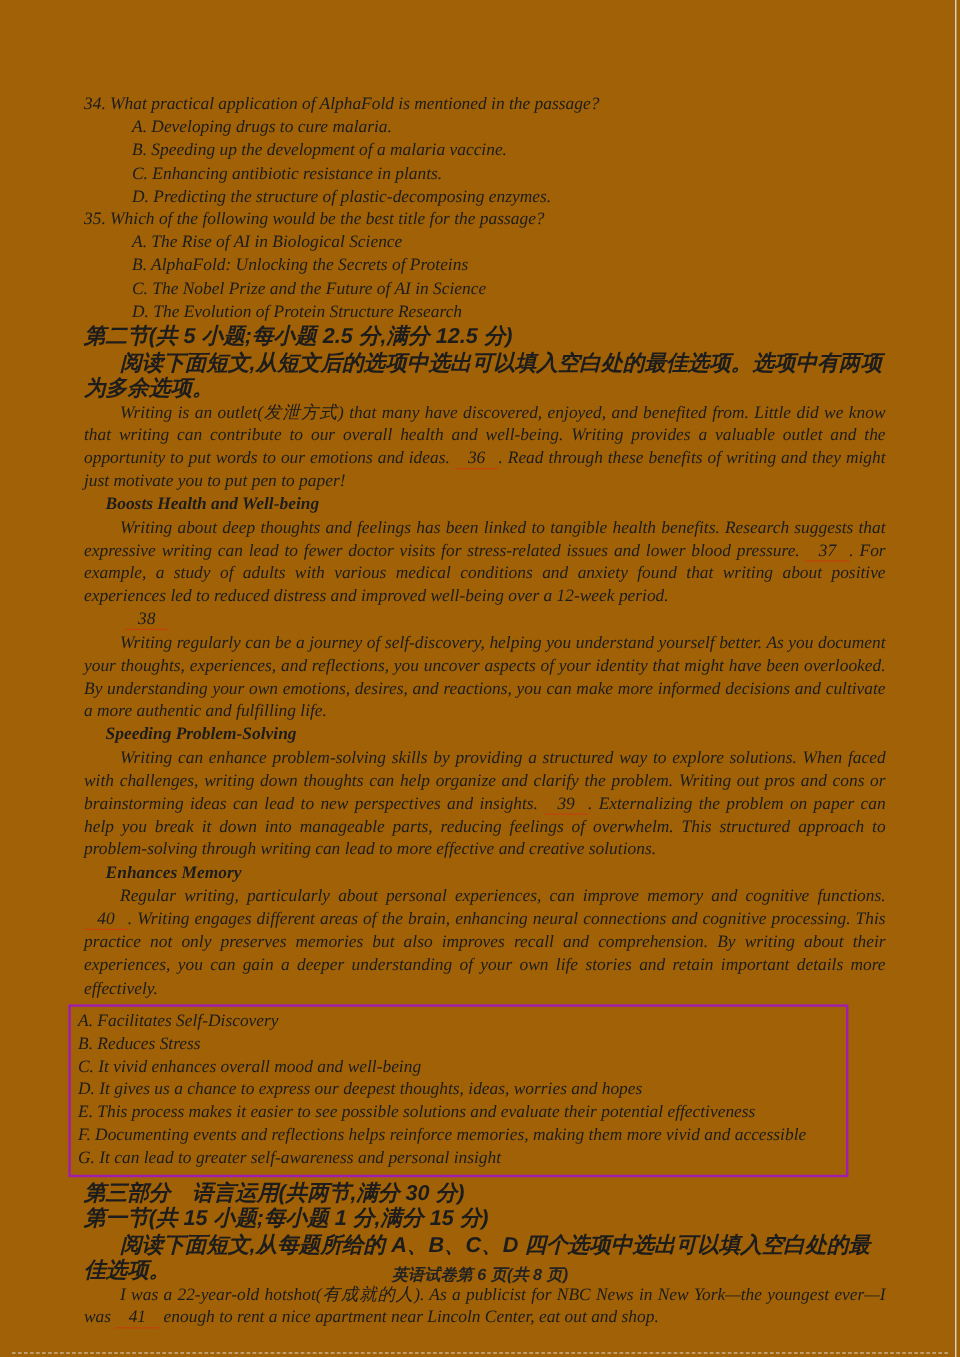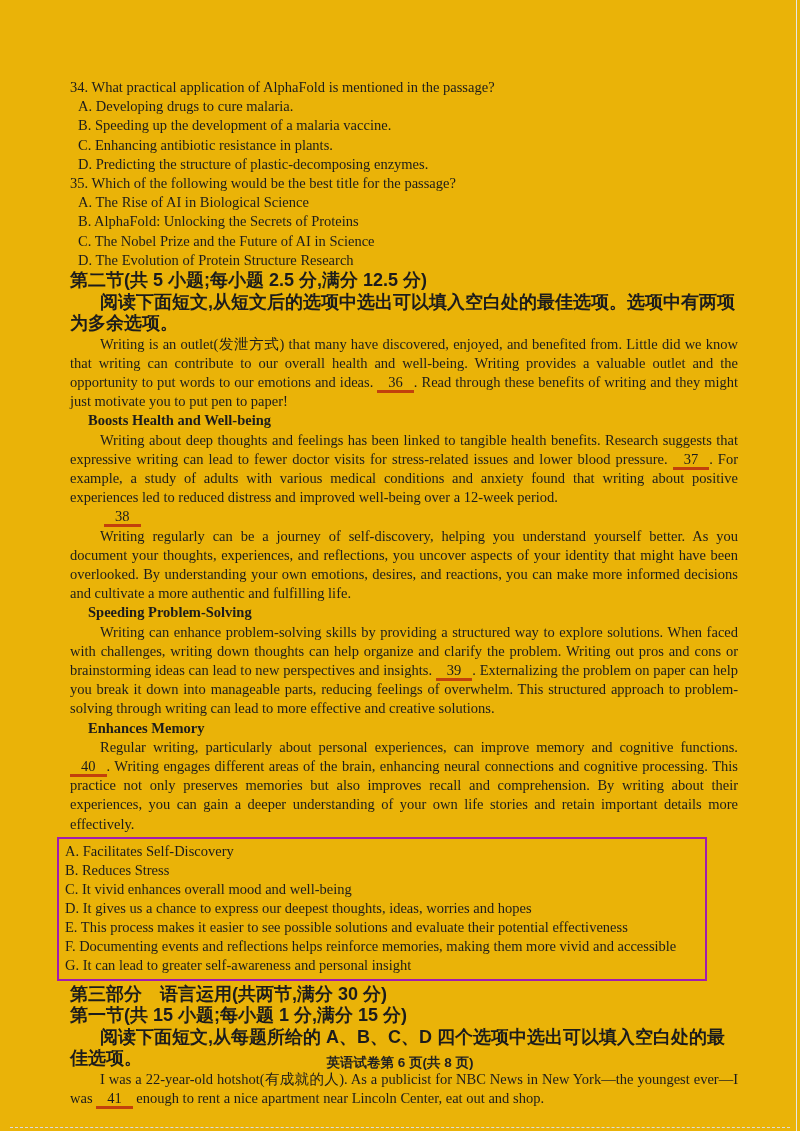--- a/index.html
+++ b/index.html
@@ -1,50 +1,51 @@
 <!DOCTYPE html>
 <html><head>
 <meta charset="utf-8">
 <style>
   html,body { margin:0; padding:0; background:#ffffff; }
   .page {
     position:relative;
     width:800px; height:1131px;
-    background:#eab308;
+    background:#a16207;
     font-family:"Liberation Serif", serif;
     font-size:14.5px;
     color:#1c1c1c;
     overflow:hidden;
+    font-style:italic;
   }
   .content {
     position:absolute;
     left:70px; top:78px;
     width:668px;
     line-height:19.2px;
   }
   .qstem { padding-left:0; }
-  .opt { margin-left:8px; }
+  .opt { margin-left:40px; }
   .cn {
     font-family:"Liberation Sans", sans-serif;
     font-weight:700;
     font-size:18px;
     line-height:21.5px;
   }
   .cn-indent { text-indent:30px; }
   .para {
     margin:0;
     text-indent:30px;
     text-align:justify;
   }
   .subhead {
     margin-left:18px;
     font-weight:700;
   }
   .blank {
-    border-bottom:3px solid #c2410c;
+    border-bottom:1px solid #c2410c;
     padding:0 11px;
     white-space:nowrap;
   }
   .blank-line { margin-left:34px; }
   .optbox {
     box-sizing:border-box;
     width:650px;
     margin-left:-13px;
     margin-top:3px;
     margin-bottom:3px;

